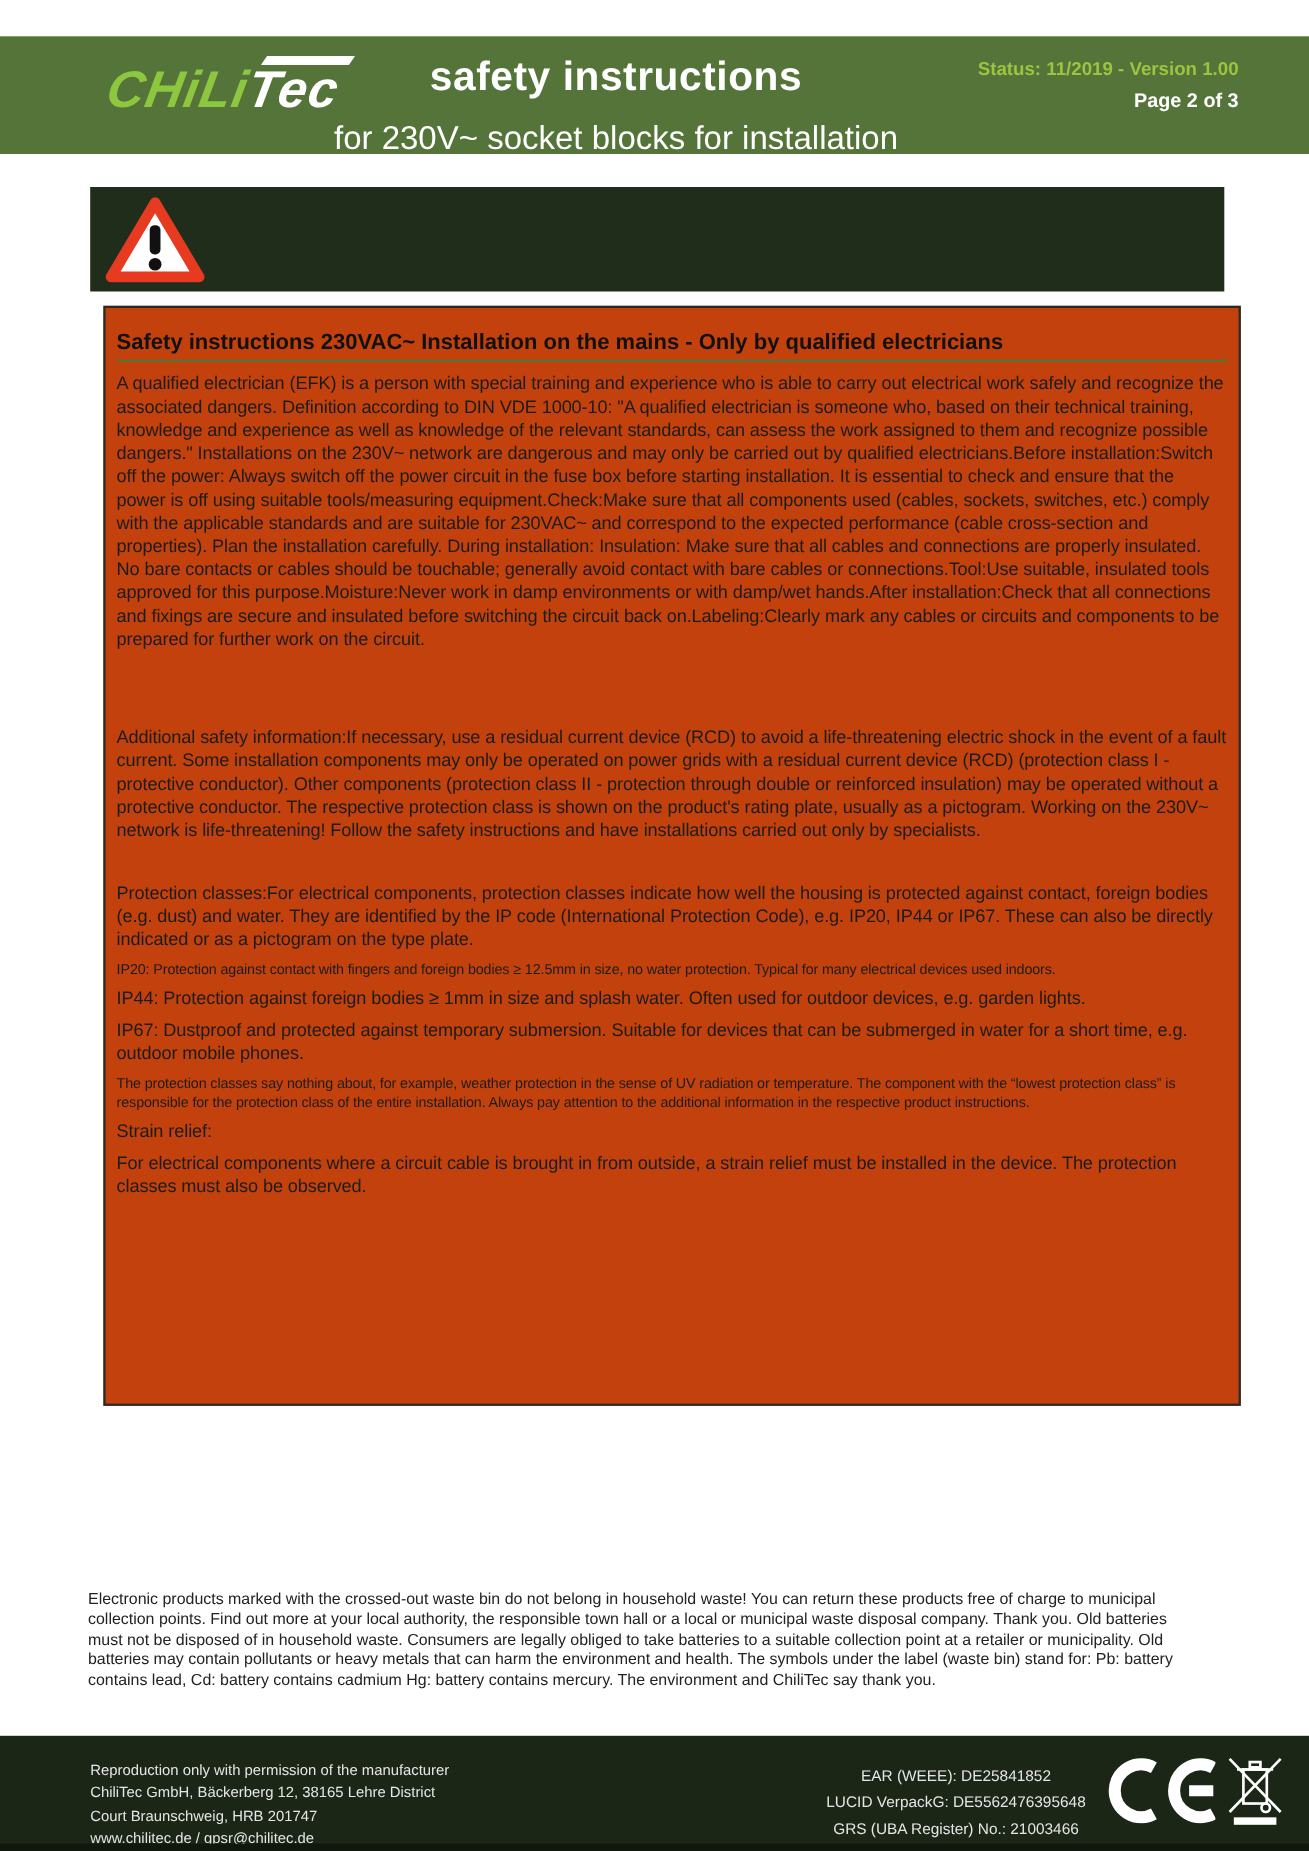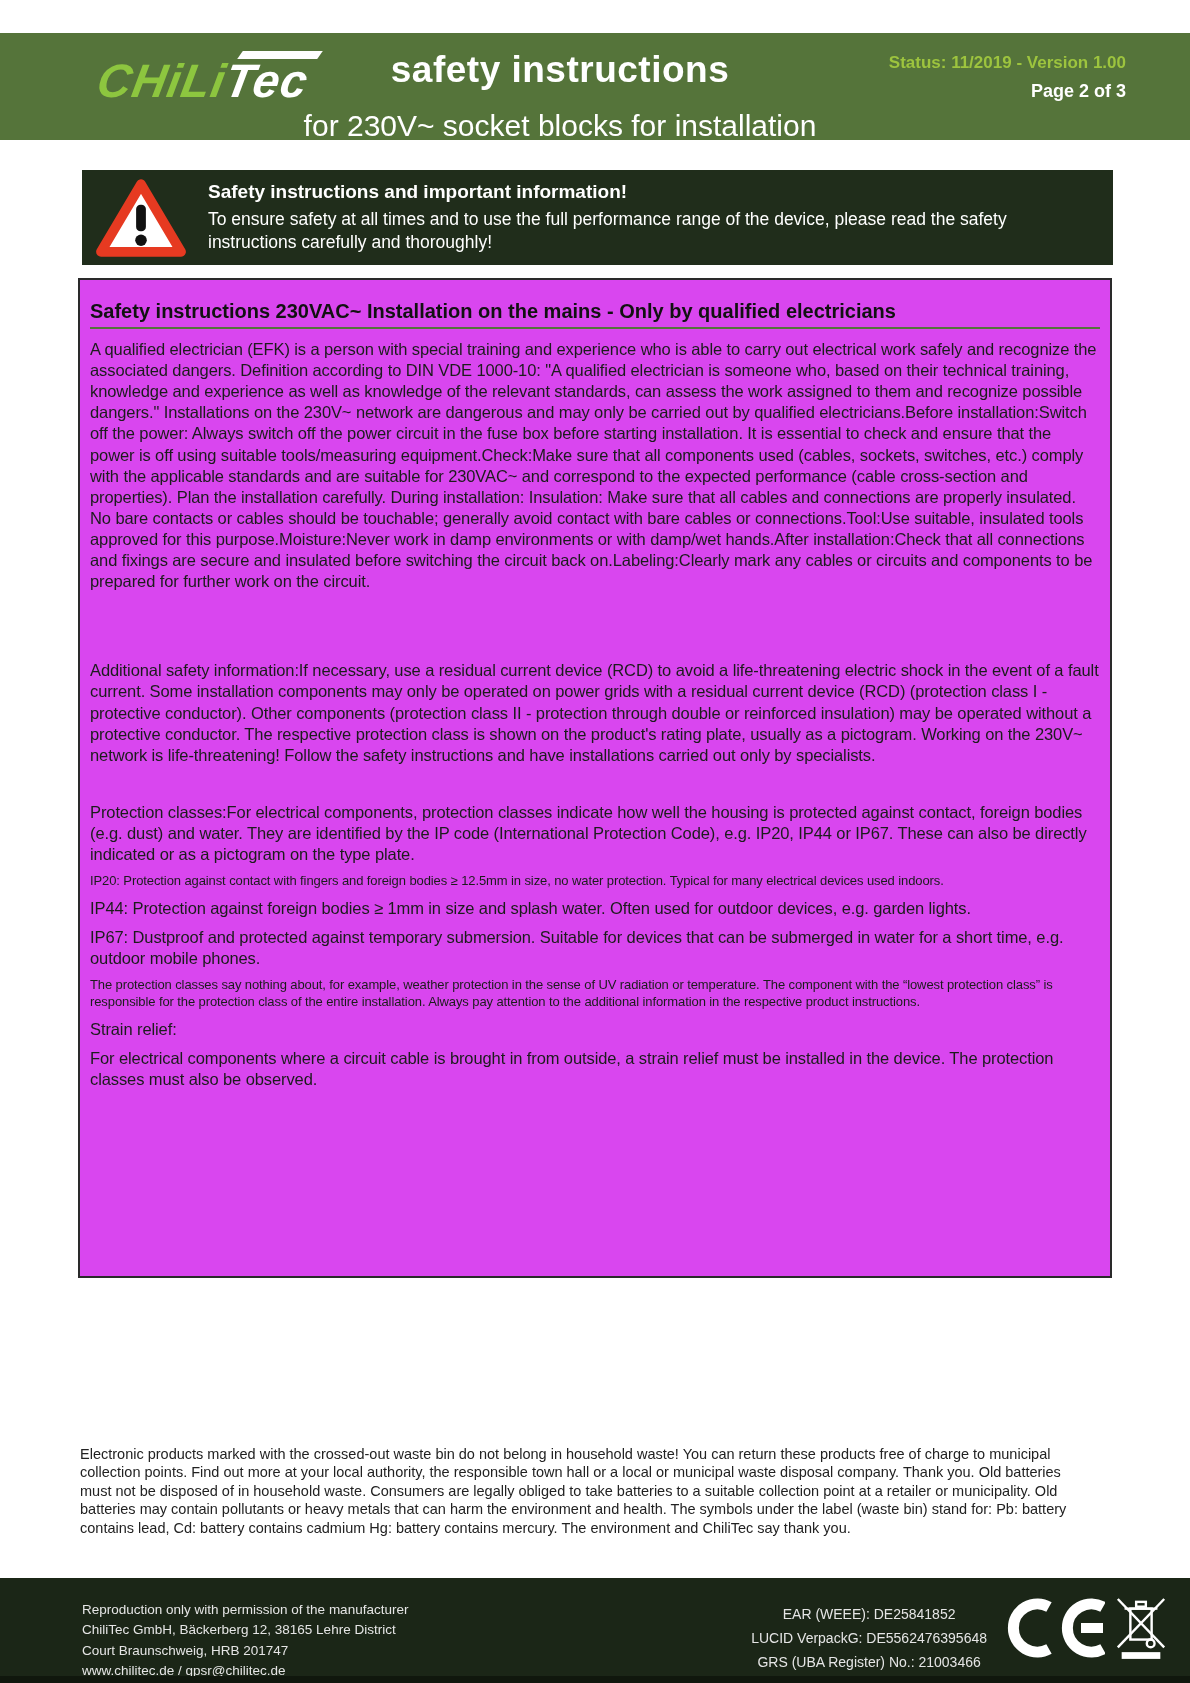--- a/index.html
+++ b/index.html
@@ -22,22 +22,22 @@
   .header-right{position:absolute;right:64px;top:20px;text-align:right;}
   .header-status{font-size:17px;font-weight:bold;color:#9dc43e;}
   .header-page{margin-top:8px;font-size:18px;font-weight:bold;color:#ffffff;}
   
   .warn{position:absolute;left:82px;top:170px;width:1031px;height:95px;background:#202d1b;color:#fff;}
   .warn-icon{position:absolute;left:13px;top:8px;width:92px;height:80px;}
   .warn-text{position:absolute;left:126px;top:11px;width:880px;}
   .warn-title{font-size:19px;font-weight:bold;margin-bottom:5px;}
   .warn-body{font-size:17.5px;line-height:1.3;}
   
-  .main-box{position:absolute;left:78px;top:278px;width:1030px;height:996px;
-            border:2px solid #2a2a2a;background:#d946ef;padding:0;}
+  .main-box{position:absolute;left:94px;top:278px;width:1030px;height:996px;
+            border:2px solid #2a2a2a;background:#c2410c;padding:0;}
   .main-inner{padding:20px 10px 0 10px;}
   .box-heading{font-size:20px;font-weight:bold;color:#111;margin:0 0 4px 0;}
   .green-rule{border:none;border-top:2px solid #55743a;margin:4px 0 10px 0;}
   .p-norm{font-size:16.5px;line-height:1.28;letter-spacing:-0.1px;margin:0;}
   .p-small{font-size:13px;line-height:1.3;letter-spacing:-0.1px;margin:0;}
   .gap-xl{margin-bottom:68px;}
   .gap-lg{margin-bottom:36px;}
   .gap-sm{margin-bottom:8px;}
   
   .disposal{position:absolute;left:80px;top:1430px;width:1002px;font-size:14.5px;line-height:1.28;color:#222;}
@@ -68,24 +68,20 @@
       <div class="header-page">Page 2 of 3</div>
     </div>
   </div>
 
   <div class="warn">
     <svg class="warn-icon" viewBox="0 0 100 90">
       <path d="M50 7 L95 83 L5 83 Z" fill="#ffffff" stroke="#e63a21" stroke-width="11" stroke-linejoin="round"></path>
       <rect x="44.5" y="30" width="11" height="30" rx="5" fill="#111"></rect>
       <circle cx="50" cy="70" r="6.5" fill="#111"></circle>
     </svg>
-    <div class="warn-text">
-      <div class="warn-title">Safety instructions and important information!</div>
-      <div class="warn-body">To ensure safety at all times and to use the full performance range of the device, please read the safety instructions carefully and thoroughly!</div>
-    </div>
   </div>
 
   <div class="main-box">
     <div class="main-inner">
       <h2 class="box-heading">Safety instructions 230VAC~ Installation on the mains - Only by qualified electricians</h2>
       <hr class="green-rule">
       <p class="p-norm gap-xl">A qualified electrician (EFK) is a person with special training and experience who is able to carry out electrical work safely and recognize the associated dangers. Definition according to DIN VDE 1000-10: "A qualified electrician is someone who, based on their technical training, knowledge and experience as well as knowledge of the relevant standards, can assess the work assigned to them and recognize possible dangers." Installations on the 230V~ network are dangerous and may only be carried out by qualified electricians.Before installation:Switch off the power: Always switch off the power circuit in the fuse box before starting installation. It is essential to check and ensure that the power is off using suitable tools/measuring equipment.Check:Make sure that all components used (cables, sockets, switches, etc.) comply with the applicable standards and are suitable for 230VAC~ and correspond to the expected performance (cable cross-section and properties). Plan the installation carefully. During installation: Insulation: Make sure that all cables and connections are properly insulated. No bare contacts or cables should be touchable; generally avoid contact with bare cables or connections.Tool:Use suitable, insulated tools approved for this purpose.Moisture:Never work in damp environments or with damp/wet hands.After installation:Check that all connections and fixings are secure and insulated before switching the circuit back on.Labeling:Clearly mark any cables or circuits and components to be prepared for further work on the circuit.</p>
       <p class="p-norm gap-lg">Additional safety information:If necessary, use a residual current device (RCD) to avoid a life-threatening electric shock in the event of a fault current. Some installation components may only be operated on power grids with a residual current device (RCD) (protection class I - protective conductor). Other components (protection class II - protection through double or reinforced insulation) may be operated without a protective conductor. The respective protection class is shown on the product's rating plate, usually as a pictogram. Working on the 230V~ network is life-threatening! Follow the safety instructions and have installations carried out only by specialists.</p>
       <p class="p-norm gap-sm">Protection classes:For electrical components, protection classes indicate how well the housing is protected against contact, foreign bodies (e.g. dust) and water. They are identified by the IP code (International Protection Code), e.g. IP20, IP44 or IP67. These can also be directly indicated or as a pictogram on the type plate.</p>
       <p class="p-small gap-sm">IP20: Protection against contact with fingers and foreign bodies ≥ 12.5mm in size, no water protection. Typical for many electrical devices used indoors.</p>

